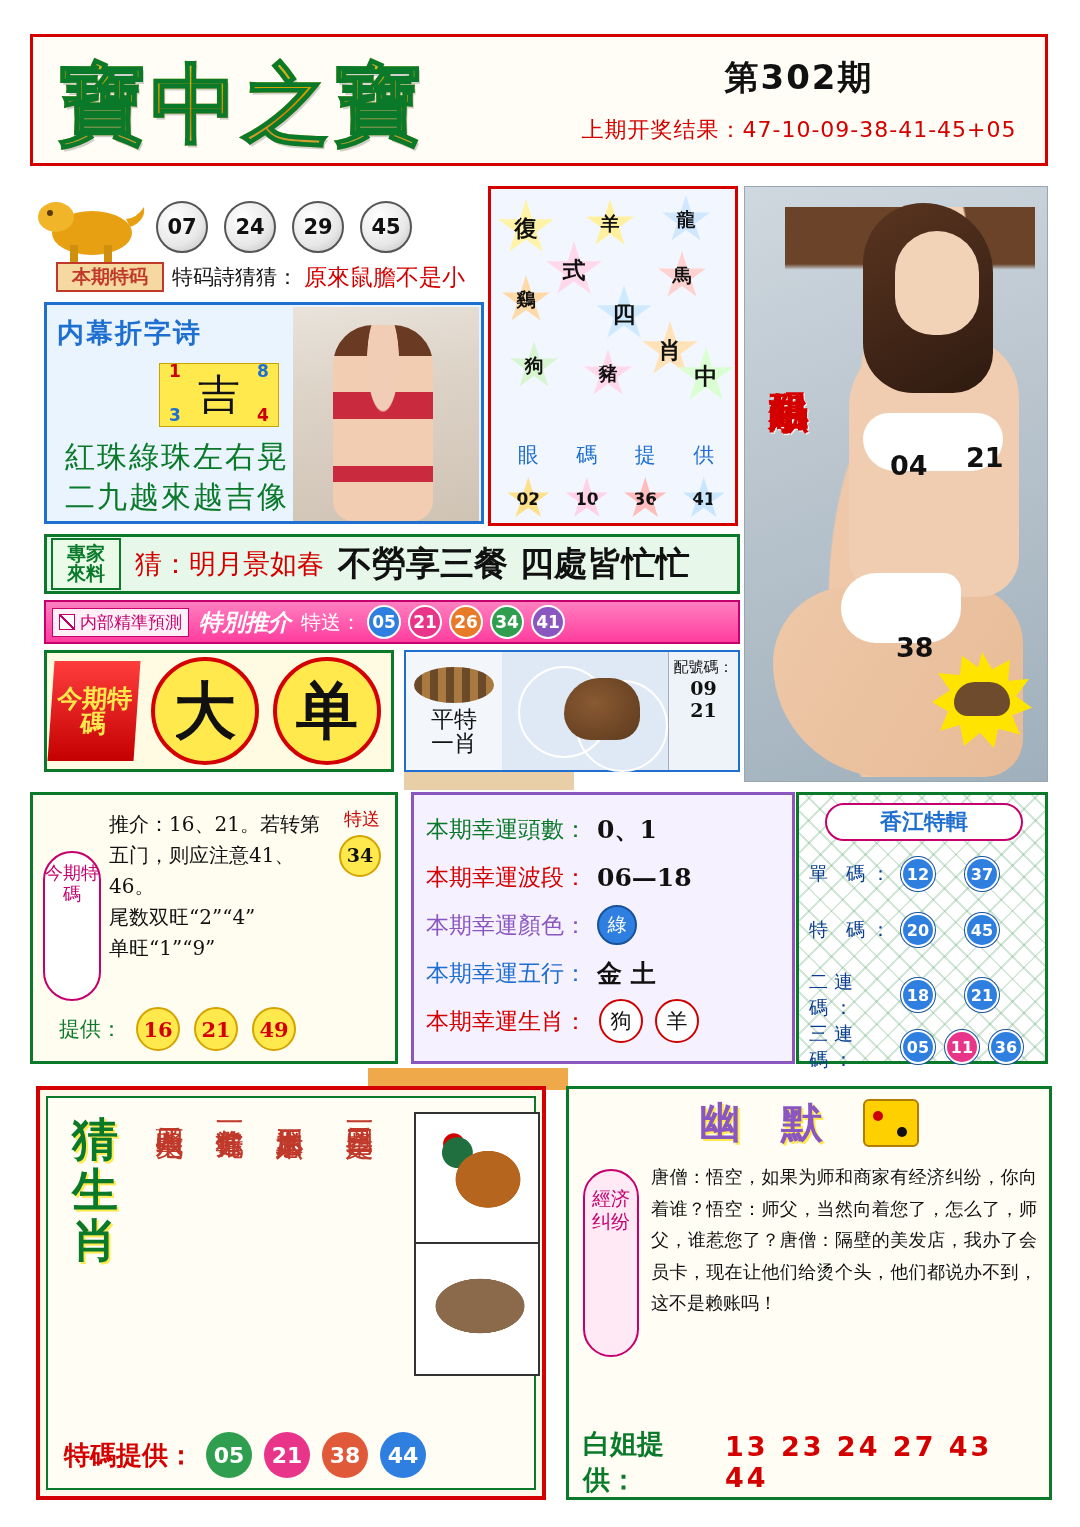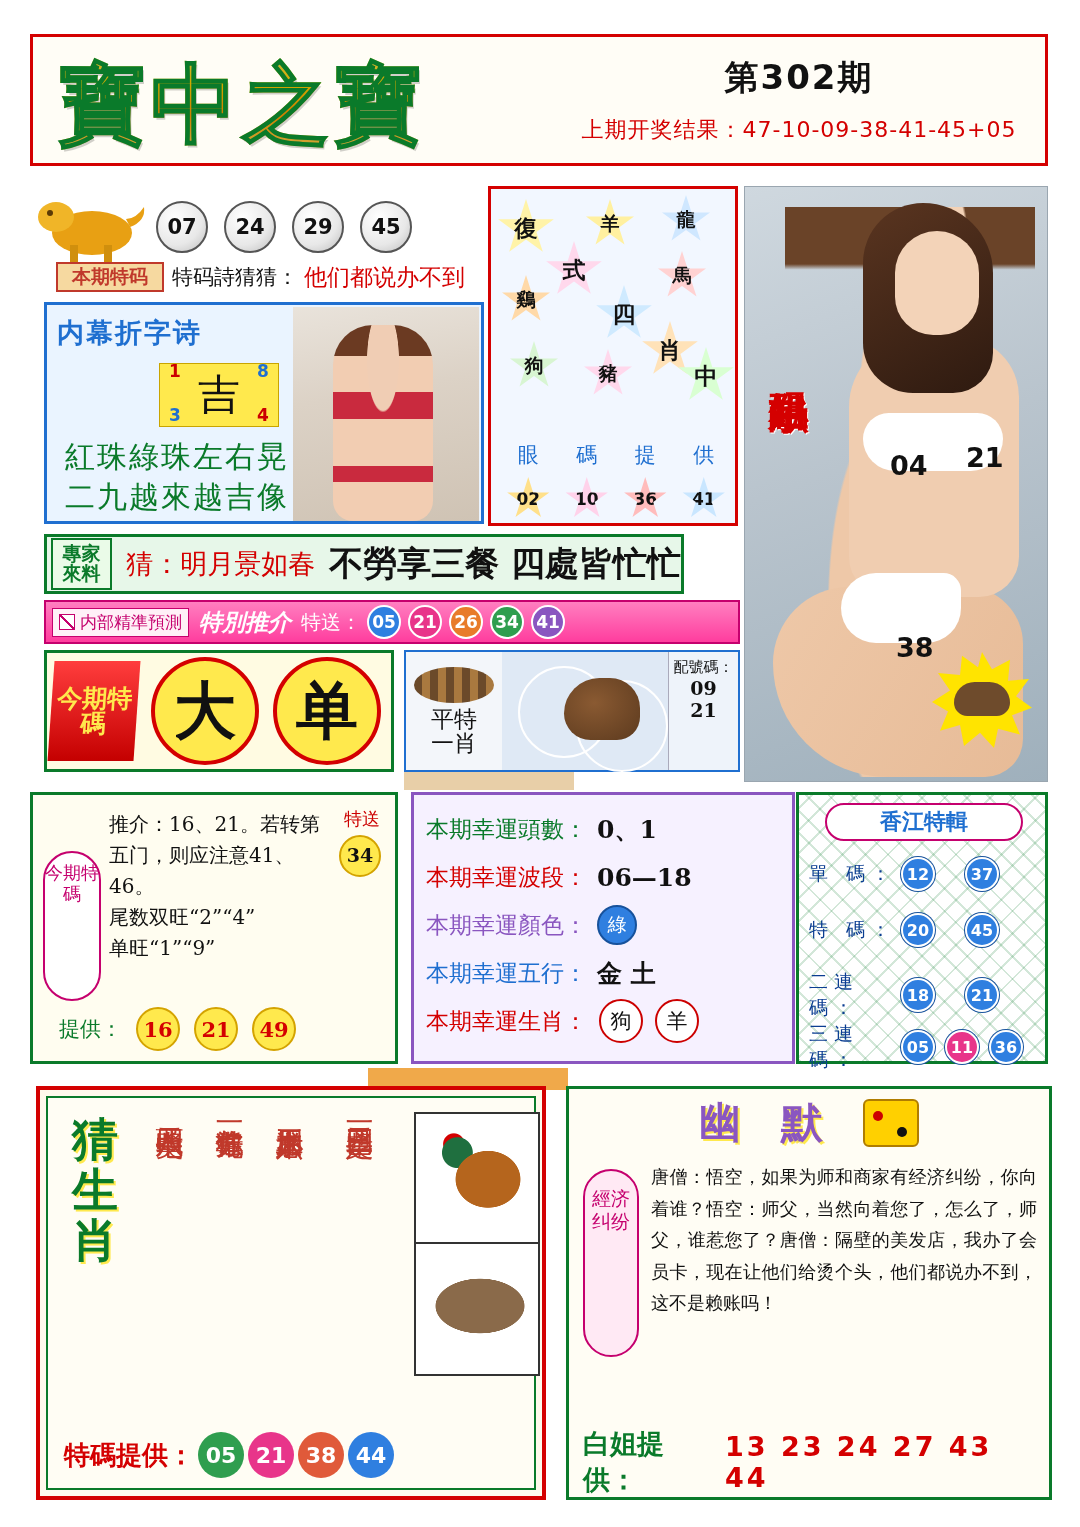--- a/index.html
+++ b/index.html
@@ -195,21 +195,21 @@
     position:absolute; left:932px; top:652px; width:100px; height:96px;
     background:#ffe400;
     clip-path:polygon(50% 0,60% 18%,78% 8%,76% 30%,97% 28%,84% 46%,100% 58%,80% 66%,88% 86%,66% 80%,62% 100%,48% 84%,32% 98%,28% 76%,8% 82%,16% 62%,0 52%,18% 40%,6% 22%,28% 24%,30% 4%,46% 16%);
   }
   .burst:after{
     content:""; position:absolute; left:22px; top:30px; width:56px; height:34px;
     background:#6e4b2c; border-radius:28px 28px 18px 18px;
   }
   
   .expert-bar {
-    position:absolute; left:44px; top:534px; width:640px; height:60px;
+    position:absolute; left:44px; top:534px; width:696px; height:60px;
     border:3px solid #0a7a2a; background:#e7f7e9;
     display:flex; align-items:center;
   }
   .expert-tag {
     width:70px; height:52px; margin-left:4px; background:#eafbe8;
     border:2px solid #0a7a2a; color:#0a7a2a; font-size:19px; font-weight:bold;
     display:flex; flex-direction:column; align-items:center; justify-content:center;
     line-height:1.05; font-family:"DejaVu Serif","Liberation Serif",serif;
   }
   .expert-guess {
@@ -410,21 +410,21 @@
     background:radial-gradient(ellipse at 60% 55%,#b5651d 0 42%,rgba(0,0,0,0) 43%),
                radial-gradient(circle at 26% 24%,#1f6f3f 0 16%,rgba(0,0,0,0) 17%),
                radial-gradient(circle at 22% 14%,#d40000 0 10%,rgba(0,0,0,0) 11%);
   }
   .pig {
     position:absolute; left:12px; top:30px; width:104px; height:64px;
     background:radial-gradient(ellipse at 50% 50%,#8a6a4a 0 60%,rgba(0,0,0,0) 61%);
     border-radius:40px;
   }
   .bl-bottom {
-    position:absolute; left:16px; bottom:10px; display:flex; align-items:center; gap:4px;
+    position:absolute; left:16px; bottom:10px; display:flex; align-items:center; gap:12px;
     font-size:26px; color:#d40000; font-weight:bold;
     font-family:"DejaVu Serif","Liberation Serif",serif;
   }
   .bl-ball {
     width:46px;height:46px;border-radius:50%;display:flex;align-items:center;justify-content:center;
     font-size:22px;font-weight:bold;color:#fff;
     font-family:"DejaVu Sans","Liberation Sans",sans-serif;
   }
   
   .bot-right {
@@ -507,21 +507,21 @@
     <div class="row-balls">
       <div class="ball">07</div>
       <div class="ball">24</div>
       <div class="ball">29</div>
       <div class="ball">45</div>
     </div>
   </div>
   <div class="tema-label">本期特码</div>
   <div class="poem-line">
     <span>特码詩猜猜：</span>
-    <span class="red">他们都说办不到</span>
+    <span class="red">原來鼠膽不是小</span>
   </div>
 
   <div class="left-mid">
     <div class="zi-title">内幕折字诗</div>
     <div class="ji-box">
       <span class="ji-char">吉</span>
     </div>
     <span class="corner c1">1</span>
     <span class="corner c8">8</span>
     <span class="corner c3">3</span>

